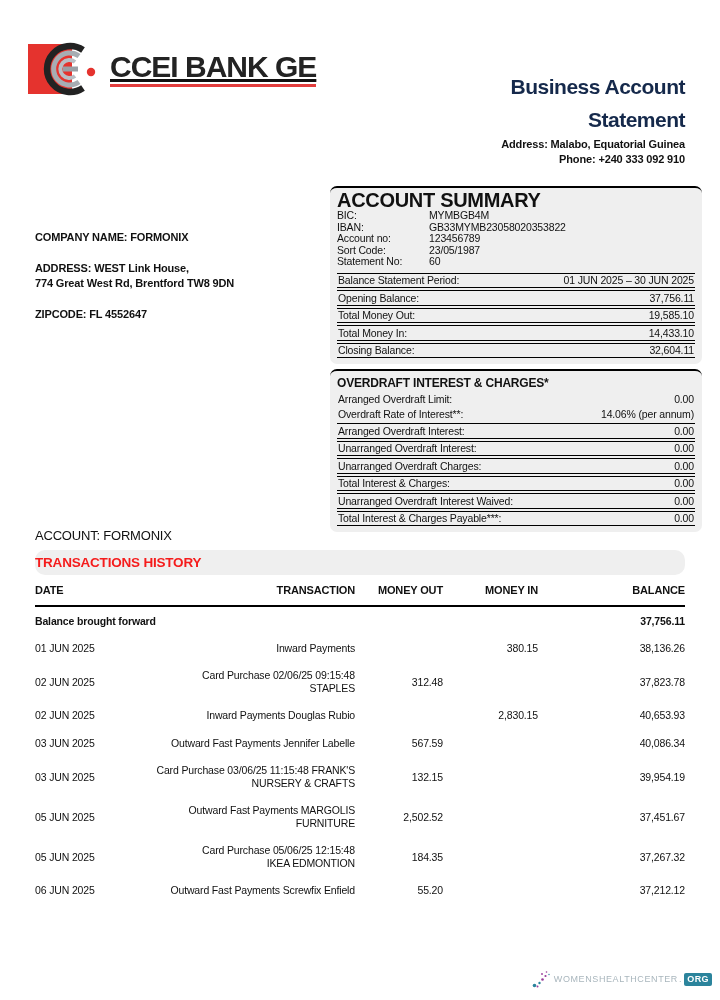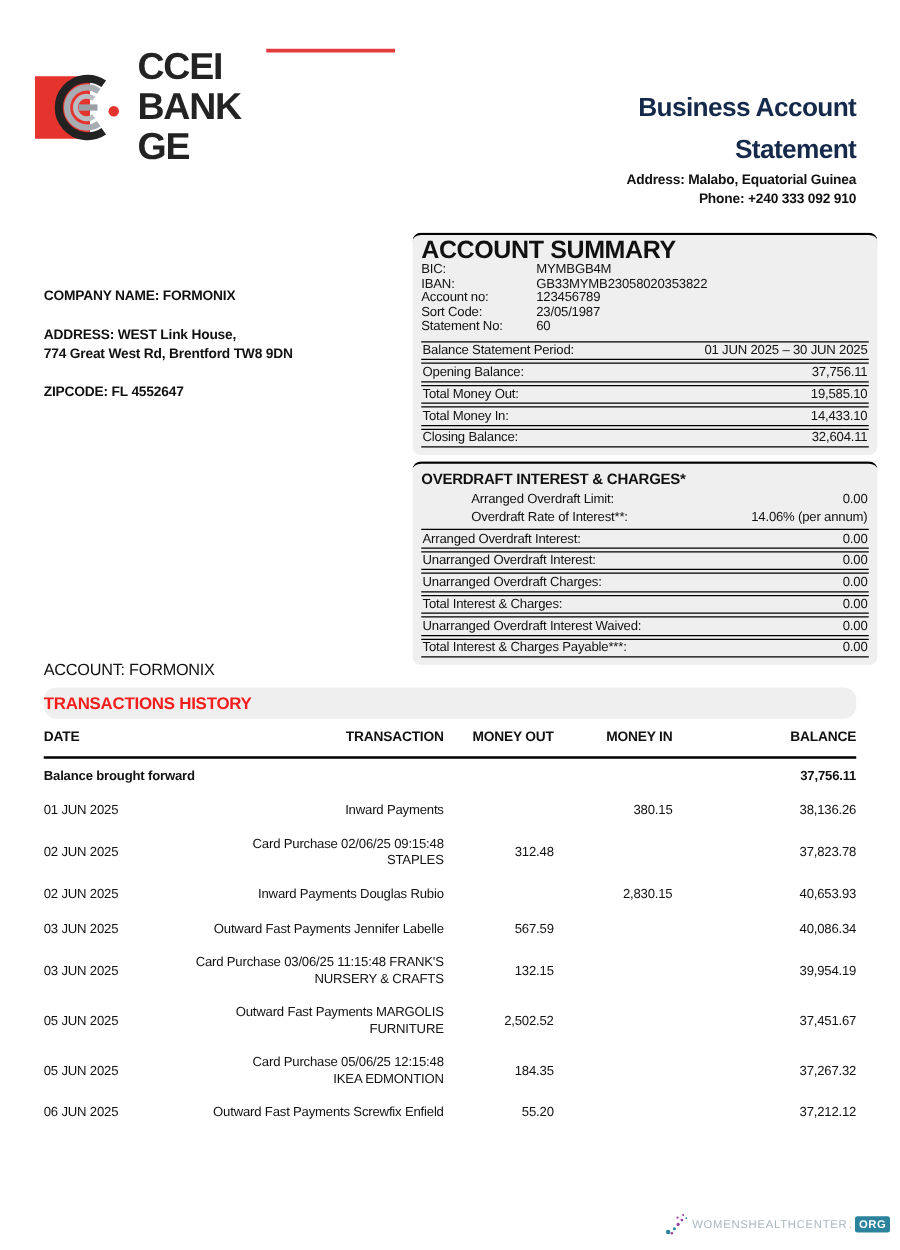--- a/index.html
+++ b/index.html
@@ -10,40 +10,40 @@
     --footer-teal:#2b849c;
     --footer-purple:#993d9b;
     --ink:#111;
   }
   *{box-sizing:border-box;margin:0;padding:0;}
   body{background:#fff;font-family:"Liberation Sans","DejaVu Sans",sans-serif;color:var(--ink);}
   .page{position:relative;width:720px;height:1000px;background:#fff;overflow:hidden;letter-spacing:-0.15px;}
 
   
   .logo-block{position:absolute;left:28px;top:38px;display:flex;align-items:center;gap:10px;}
-  .logo-text-wrap{display:flex;flex-direction:row;}
+  .logo-text-wrap{display:flex;flex-direction:column;text-decoration:underline;}
   .logo-text{font-size:30px;font-weight:bold;color:#232323;letter-spacing:-1px;line-height:32px;}
   .logo-underline{height:3px;background:#e23d3d;margin-top:1px;width:100%;}
   .doc-title{position:absolute;right:35px;top:38px;text-align:right;color:var(--title-navy);font-size:21px;font-weight:bold;line-height:33px;letter-spacing:-0.5px;margin-top:32px;}
   .contact-block{position:absolute;right:35px;top:137px;text-align:right;font-size:11px;font-weight:bold;line-height:15px;}
 
   
   .company-block{position:absolute;left:35px;top:230px;font-size:11px;font-weight:bold;line-height:15px;}
   .company-block .gap{height:16px;}
 
   
   .gray-block{position:absolute;left:330px;width:372px;background:var(--block-gray);border-radius:7px;border-top:2.5px solid #000;padding:3px 7px 6px 7px;}
   #summary-block{top:186px;}
   #overdraft-block{top:369px;}
   .block-title-lg{font-size:20px;font-weight:bold;letter-spacing:-0.3px;line-height:19px;}
   .block-title-sm{font-size:12px;font-weight:bold;letter-spacing:-0.2px;line-height:15px;padding-top:2px;}
   .kv{display:flex;font-size:10.5px;line-height:11.5px;}
   .kv .k{width:92px;flex:none;}
   .drow{display:flex;justify-content:space-between;font-size:10.5px;line-height:12.5px;border-top:1.5px solid #000;border-bottom:1.5px solid #000;padding:0.5px 1px;margin-top:2px;background:var(--block-gray);}
-  .drow.noborder{border:none;margin-top:0;padding:1px 1px;margin-left:39px;}
+  .drow.noborder{border:none;margin-top:0;padding:1px 1px;}
   #summary-rows{margin-top:5px;}
   #overdraft-plain{margin-top:1px;}
 
   
   .account-heading{position:absolute;left:35px;top:528px;font-size:13px;font-weight:normal;letter-spacing:-0.2px;}
   .history-bar{position:absolute;left:35px;right:35px;top:550px;height:25px;background:var(--block-gray);border-radius:10px;display:flex;align-items:center;}
   .history-title{color:var(--history-red);font-weight:bold;font-size:13.5px;letter-spacing:-0.2px;}
   .tx-table{position:absolute;left:35px;top:584px;width:650px;font-size:10.5px;}
   .tx-header{display:flex;font-size:11px;font-weight:bold;padding-bottom:8px;border-bottom:2.5px solid #000;}
   .trow{display:flex;align-items:center;padding:8px 0 7px 0;}

